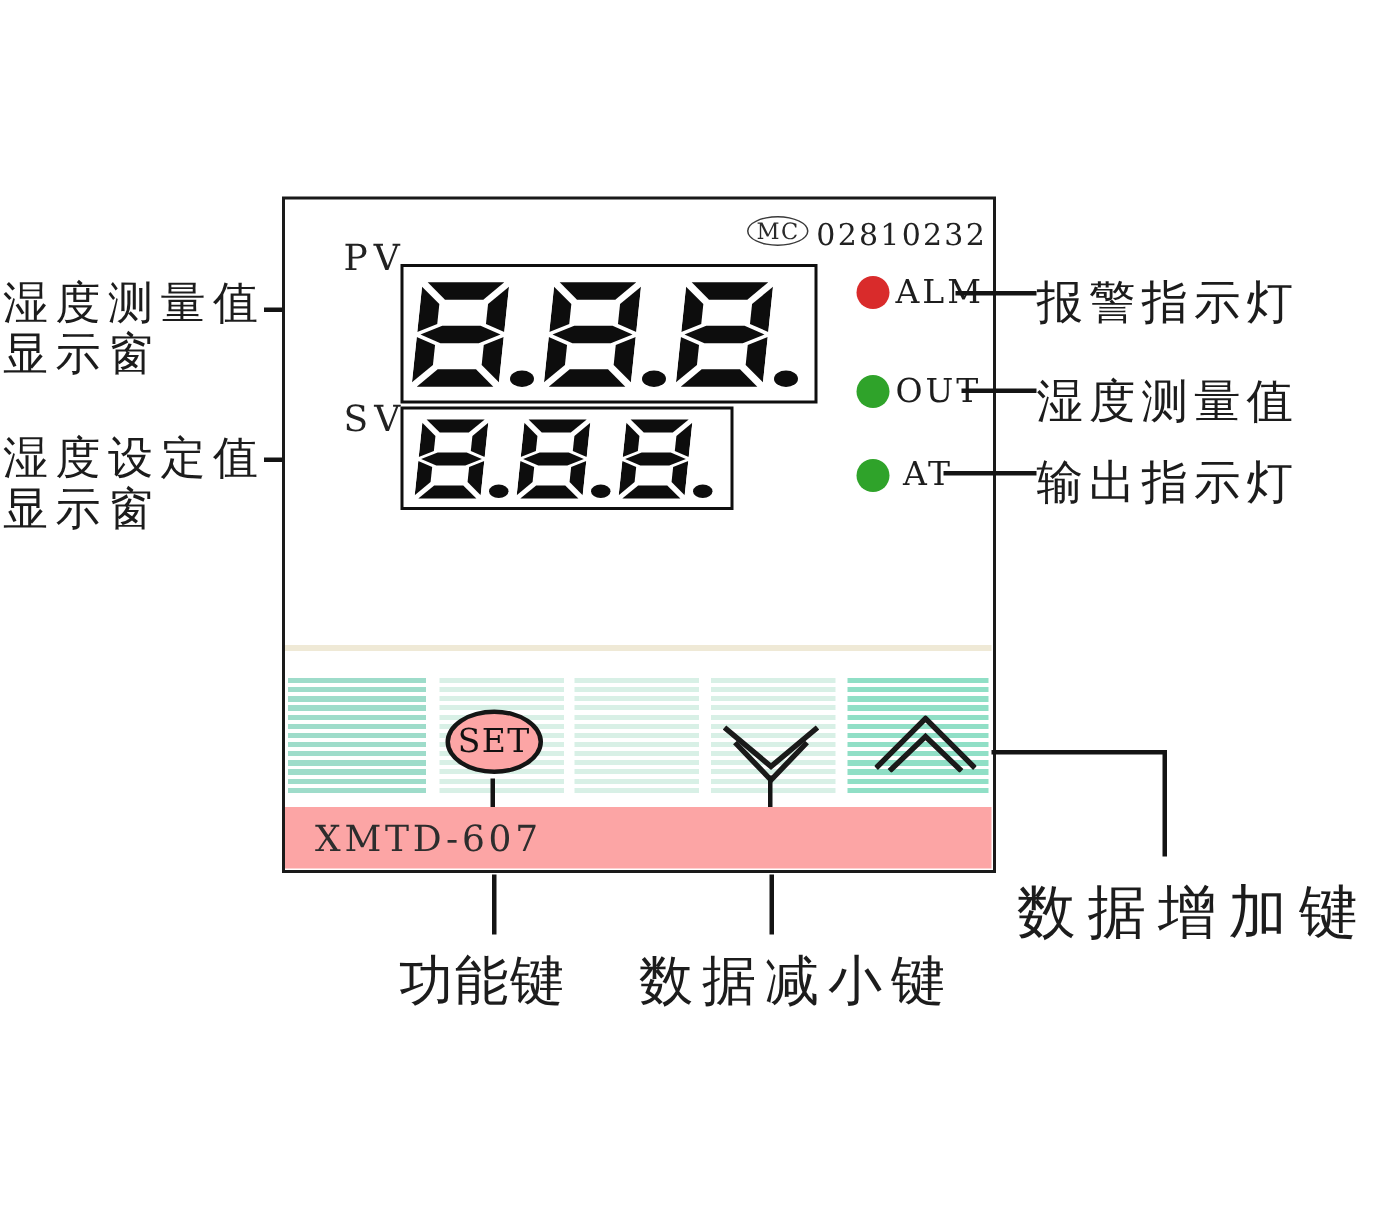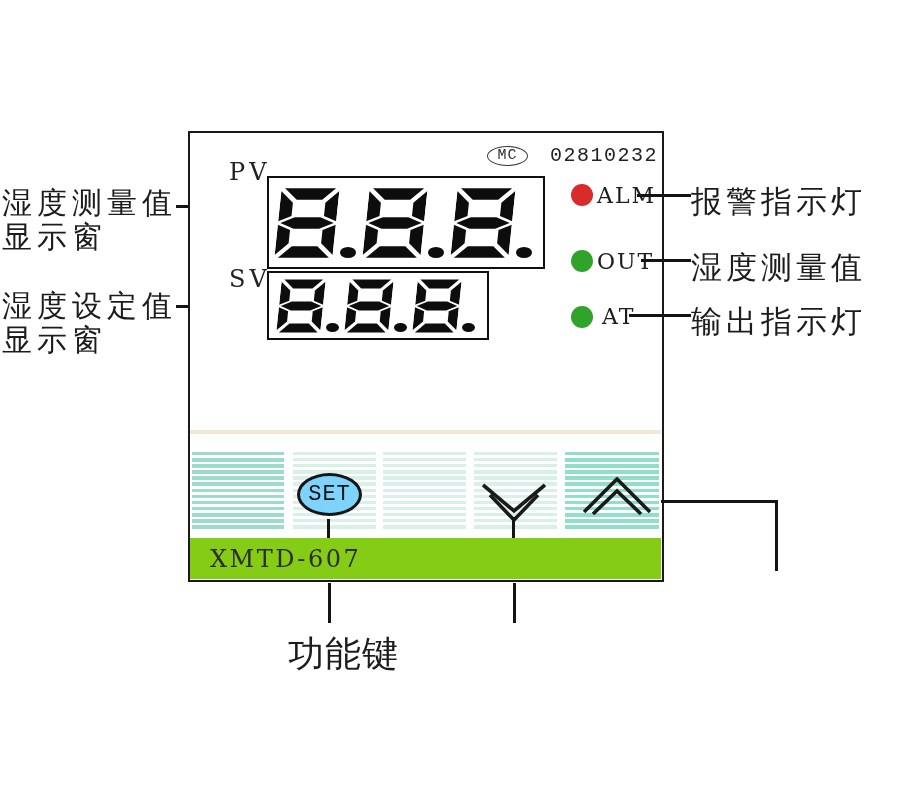--- a/index.html
+++ b/index.html
@@ -8,21 +8,21 @@
   .canvas { position:relative; width:917px; height:804px; background:#fff; overflow:hidden; }
 
   
   .line { position:absolute; background:#141414; }
 
   
   .device { position:absolute; left:188px; top:131px; width:476px; height:451px;
             border:2.5px solid #1a1a1a; background:#fff; }
 
   
-  .mc { position:absolute; top:11px; right:4px; display:flex; align-items:center; gap:22px;font-family:Liberation Mono, monospace; }
+  .mc { position:absolute; top:11px; right:4px; display:flex; gap:5px; }
   .mc-oval { width:41px; height:20px; border:1.8px solid #3a3a3a; border-radius:50%;
              display:flex; align-items:center; justify-content:center;
              font-size:15px; letter-spacing:1px; color:#2b2b2b; }
   .mc-num { font-size:20px; letter-spacing:1.5px; color:#222; }
 
   
   .win-label { position:absolute; font-size:24px; letter-spacing:4px; color:#222; }
   .pv-label { left:39px; top:25px; }
   .sv-label { left:39px; top:132px; }
 
@@ -58,50 +58,50 @@
   .stripe-lt { background:repeating-linear-gradient(to bottom,#d8f0e6 0 3.3px,#ffffff 3.3px 6.1px); }
   .stripe-md { background:repeating-linear-gradient(to bottom,#90dfc6 0 3.5px,#ffffff 3.5px 6.1px); }
   .k1 { left:2px;   width:92px; }
   .k2 { left:103px; width:83px; }
   .k3 { left:193px; width:83px; }
   .k4 { left:284px; width:83px; }
   .k5 { left:375px; width:94px; }
 
   
   .set-btn { position:absolute; left:107px; top:340px; width:65px; height:43px;
-             border:3px solid #151515; border-radius:50%; background:#7dd3fc;
+             border:3px solid #151515; border-radius:50%; background:#fca5a5;
              display:flex; align-items:center; justify-content:center;
-             font-size:22px; letter-spacing:1px; color:#111; cursor:pointer;font-family:Liberation Mono, monospace; }
+             font-size:22px; letter-spacing:1px; color:#111; cursor:pointer; }
 
   .chev { position:absolute; }
   .chev-down { left:292px; top:349px; }
   .chev-up   { left:393px; top:344px; }
 
   
   .stub { position:absolute; width:2.5px; background:#141414; }
   .stub-set { left:137px; top:386px; height:19px; }
   .stub-dec { left:322px; top:384px; height:21px; }
 
   
-  .teal-bar { position:absolute; left:0; top:405px; width:471px; height:41px; background:#84cc16;
+  .teal-bar { position:absolute; left:0; top:405px; width:471px; height:41px; background:#fca5a5;
               display:flex; align-items:center; }
   .model { position:absolute; left:20px; font-size:24px; letter-spacing:2.5px; color:#2d2d2d; }
   .mfr   { position:absolute; right:8px;  font-size:23px; letter-spacing:0.5px; color:#2d2d2d; }
 
   
   .ann { position:absolute; color:#1c1c1c; }
   .ann-left { font-size:30px; letter-spacing:5px; line-height:34px; }
   .ann-l1 { left:2px; top:186px; }
   .ann-l2 { left:2px; top:289px; }
   .ann-right { font-size:31px; letter-spacing:4px; }
   .ann-alm { left:691px; top:181px; }
   .ann-out { left:691px; top:247px; }
   .ann-at  { left:691px; top:301px; }
   .ann-bottom { font-size:36px; letter-spacing:6px; }
-  .ann-func { left:266px; top:630px; letter-spacing:1px;margin-left:22px; }
+  .ann-func { left:266px; top:630px; letter-spacing:1px; }
   .ann-dec  { left:426px; top:630px; }
   .ann-inc  { left:678px; top:581px; font-size:39px; letter-spacing:8px; }
 
   
   .lead1 { left:176px; top:205px; width:93px; height:3px; }
   .lead2 { left:176px; top:305px; width:93px; height:3px; }
   .lead-alm { left:637px; top:194px; width:54px; height:3px; }
   .lead-out { left:641px; top:259px; width:50px; height:3px; }
   .lead-at  { left:629px; top:314px; width:62px; height:3px; }
   .vline-set { left:328px; top:583px; width:2.5px; height:40px; }
@@ -218,14 +218,16 @@
   <div class="line lead-at"></div>
   <div class="ann ann-right ann-alm">报警指示灯</div>
   <div class="ann ann-right ann-out">湿度测量值</div>
   <div class="ann ann-right ann-at">输出指示灯</div>
 
   <div class="line vline-set"></div>
   <div class="line vline-dec"></div>
   <div class="line hline-inc"></div>
   <div class="line vline-inc"></div>
   <div class="ann ann-bottom ann-func">功能键</div>
+  <div class="ann ann-bottom ann-dec">数据减小键</div>
+  <div class="ann ann-bottom ann-inc">数据增加键</div>
 
 </div>
 
 </body></html>

